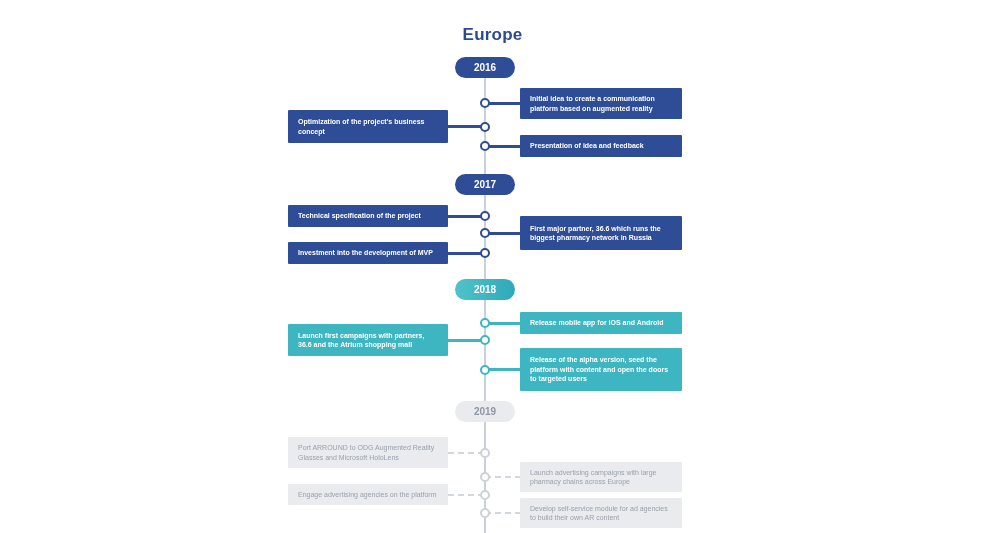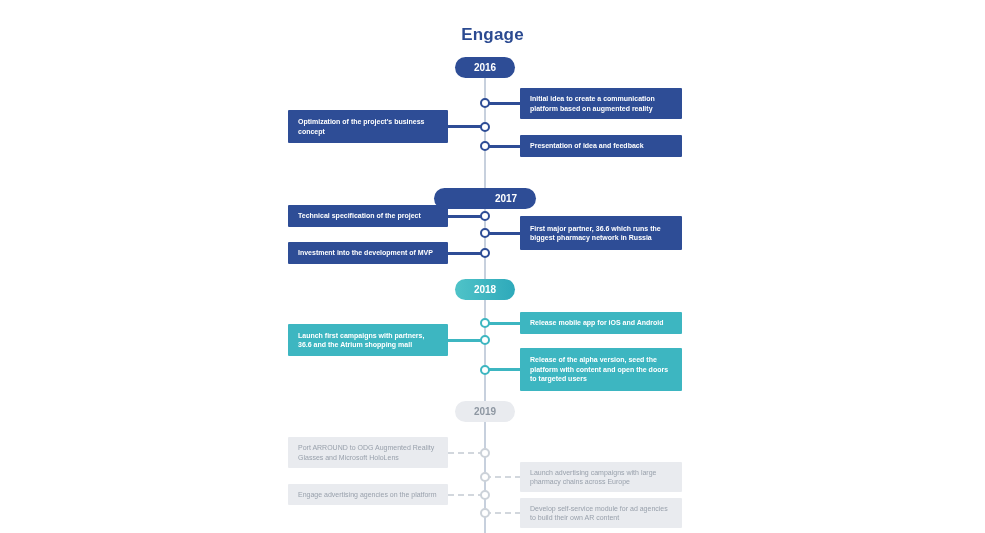--- a/index.html
+++ b/index.html
@@ -50,39 +50,39 @@
   }
   .node.blue { border:2.6px solid #2e4d96; }
   .node.teal { border:2.6px solid #3db6c1; }
   .node.gray { border:2px solid #ccd2d9; }
 </style>
 </head>
 <body>
 
 <div class="canvas">
 
-  <div class="title">Engage</div>
+  <div class="title">Europe</div>
 
   <div class="vline"></div>
 
   <div class="pill blue" style="top:57px;">2016</div>
 
   <div class="conn blue rgt" style="top:101.5px;"></div>
   <div class="box right blue" style="top:88px; height:31px;">Initial idea to create a communication platform based on augmented reality</div>
   <div class="node blue" style="top:103px;"></div>
 
   <div class="conn blue lft" style="top:125px;"></div>
   <div class="box left blue" style="top:110px; height:33px;">Optimization of the project's business concept</div>
   <div class="node blue" style="top:126.5px;"></div>
 
   <div class="conn blue rgt" style="top:144.5px;"></div>
   <div class="box right blue" style="top:135px; height:22px;">Presentation of idea and feedback</div>
   <div class="node blue" style="top:146px;"></div>
 
-  <div class="pill blue" style="top:188px;padding-left:42px;">2017</div>
+  <div class="pill blue" style="top:174px;">2017</div>
 
   <div class="conn blue lft" style="top:214.5px;"></div>
   <div class="box left blue" style="top:205px; height:22px;">Technical specification of the project</div>
   <div class="node blue" style="top:216px;"></div>
 
   <div class="conn blue rgt" style="top:231.5px;"></div>
   <div class="box right blue" style="top:216px; height:34px;">First major partner, 36.6 which runs the biggest pharmacy network in Russia</div>
   <div class="node blue" style="top:233px;"></div>
 
   <div class="conn blue lft" style="top:251.5px;"></div>

